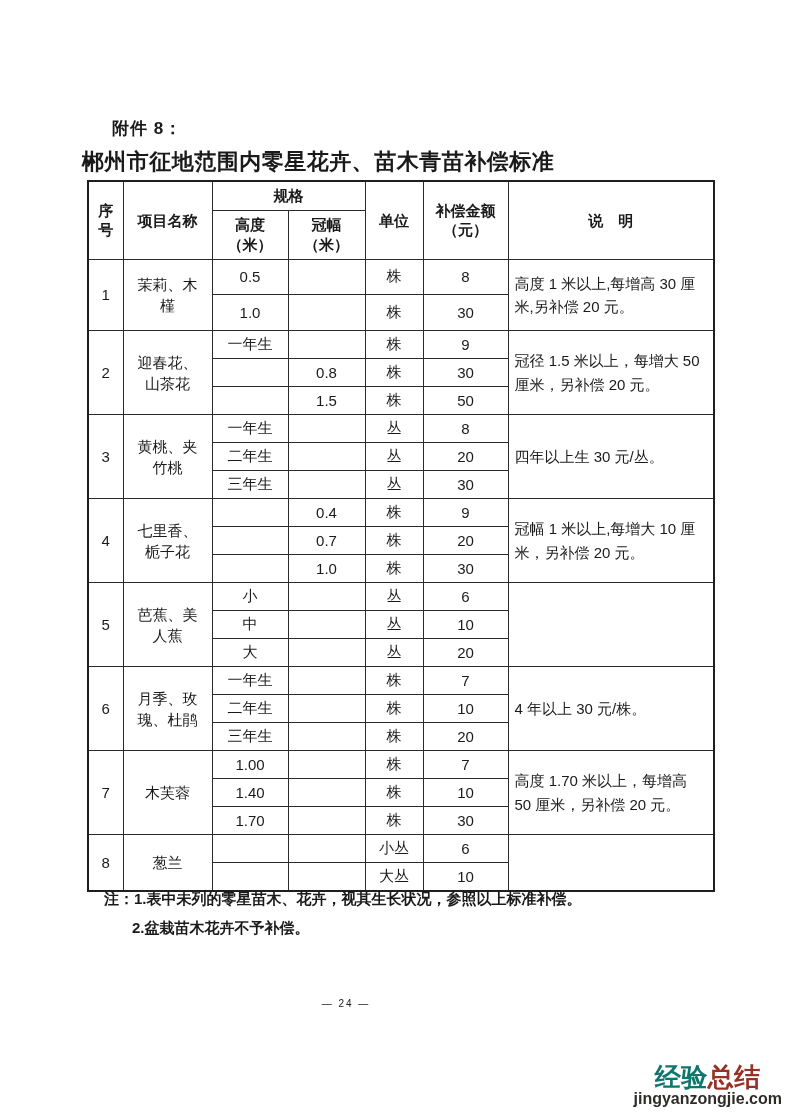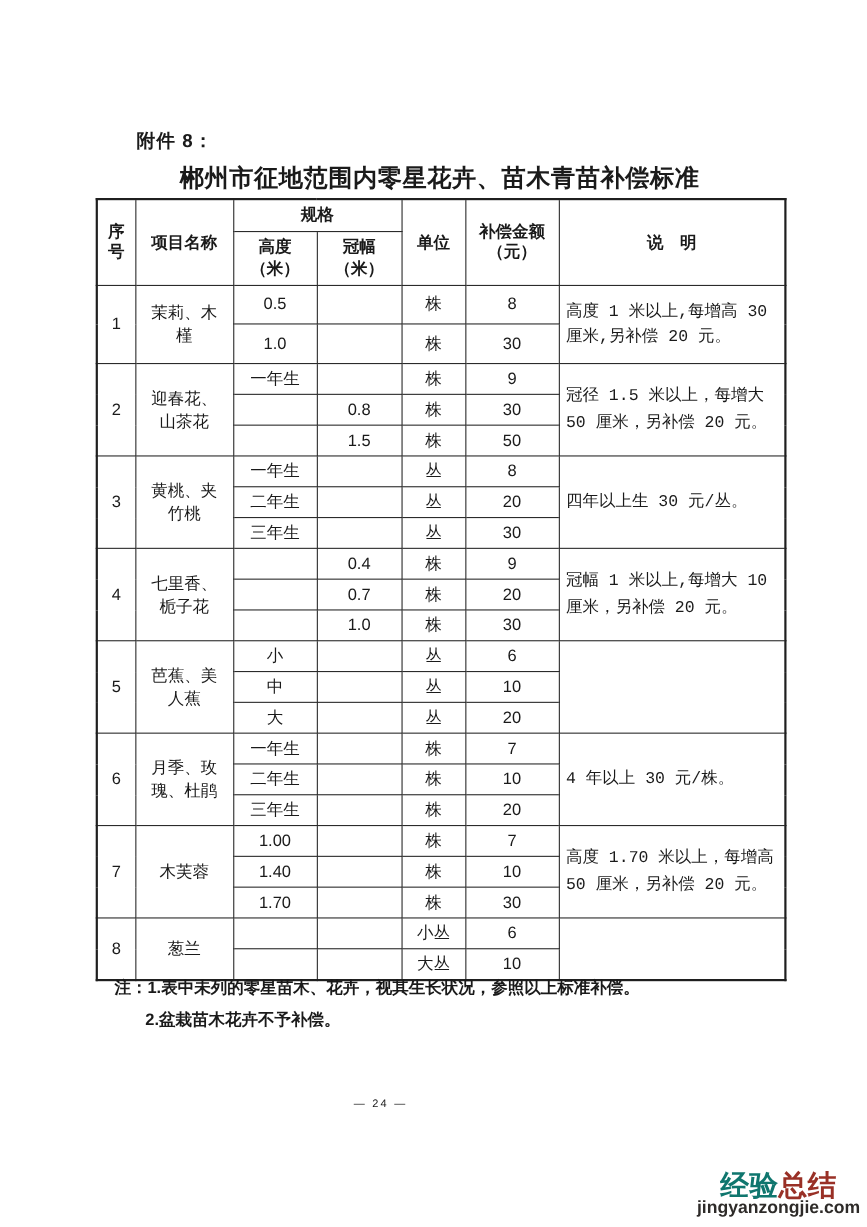--- a/index.html
+++ b/index.html
@@ -6,43 +6,43 @@
   html, body { width:788px; height:1115px; }
   body {
     background:#ffffff;
     font-family:"Liberation Sans","DejaVu Sans",sans-serif;
     color:#1a1a1a;
   }
   .page { position:relative; width:788px; height:1115px; background:#ffffff; overflow:hidden; }
 
   .attachment-label {
     position:absolute; left:112px; top:117px;
-    font-size:17px; font-weight:700; letter-spacing:1px;margin-left:12px;
+    font-size:17px; font-weight:700; letter-spacing:1px;
   }
   .doc-title {
     position:absolute; left:0; top:147px; width:636px;
-    text-align:right; font-size:22px; font-weight:700; letter-spacing:0.5px;
+    text-align:center; font-size:22px; font-weight:700; letter-spacing:0.5px;
   }
 
   table.comp {
     position:absolute; left:87px; top:180px; width:626px;
     border-collapse:collapse; table-layout:fixed; background:#fff;
     border:2px solid #1f1f1f;
   }
   .comp th, .comp td {
     border:1px solid #2b2b2b;
     text-align:center; vertical-align:middle;
     font-size:15px; padding:0;
   }
   .comp th { font-weight:700; white-space:pre-line; line-height:1.3; }
   .comp thead tr.h1 th { height:29px; }
   .comp thead tr.h2 th { height:49px;margin-left:32px; }
   .comp tbody tr { height:28px; }
   .comp td.name-cell { padding:0 9px; line-height:1.4; }
-  .comp td.note-cell { text-align:left; padding:12px 6px; line-height:1.55;font-family:Liberation Mono, monospace; }
+  .comp td.note-cell { text-align:left; padding:12px 6px; line-height:1.55; }
 
   .notes {
     position:absolute; left:104px; top:884px; width:580px;
     font-size:15px; font-weight:700; line-height:29px;
   }
   .notes .indent { padding-left:28px; }
 
   .page-number {
     position:absolute; left:0; top:998px; width:692px;
     text-align:center; font-size:10px; letter-spacing:2px;

